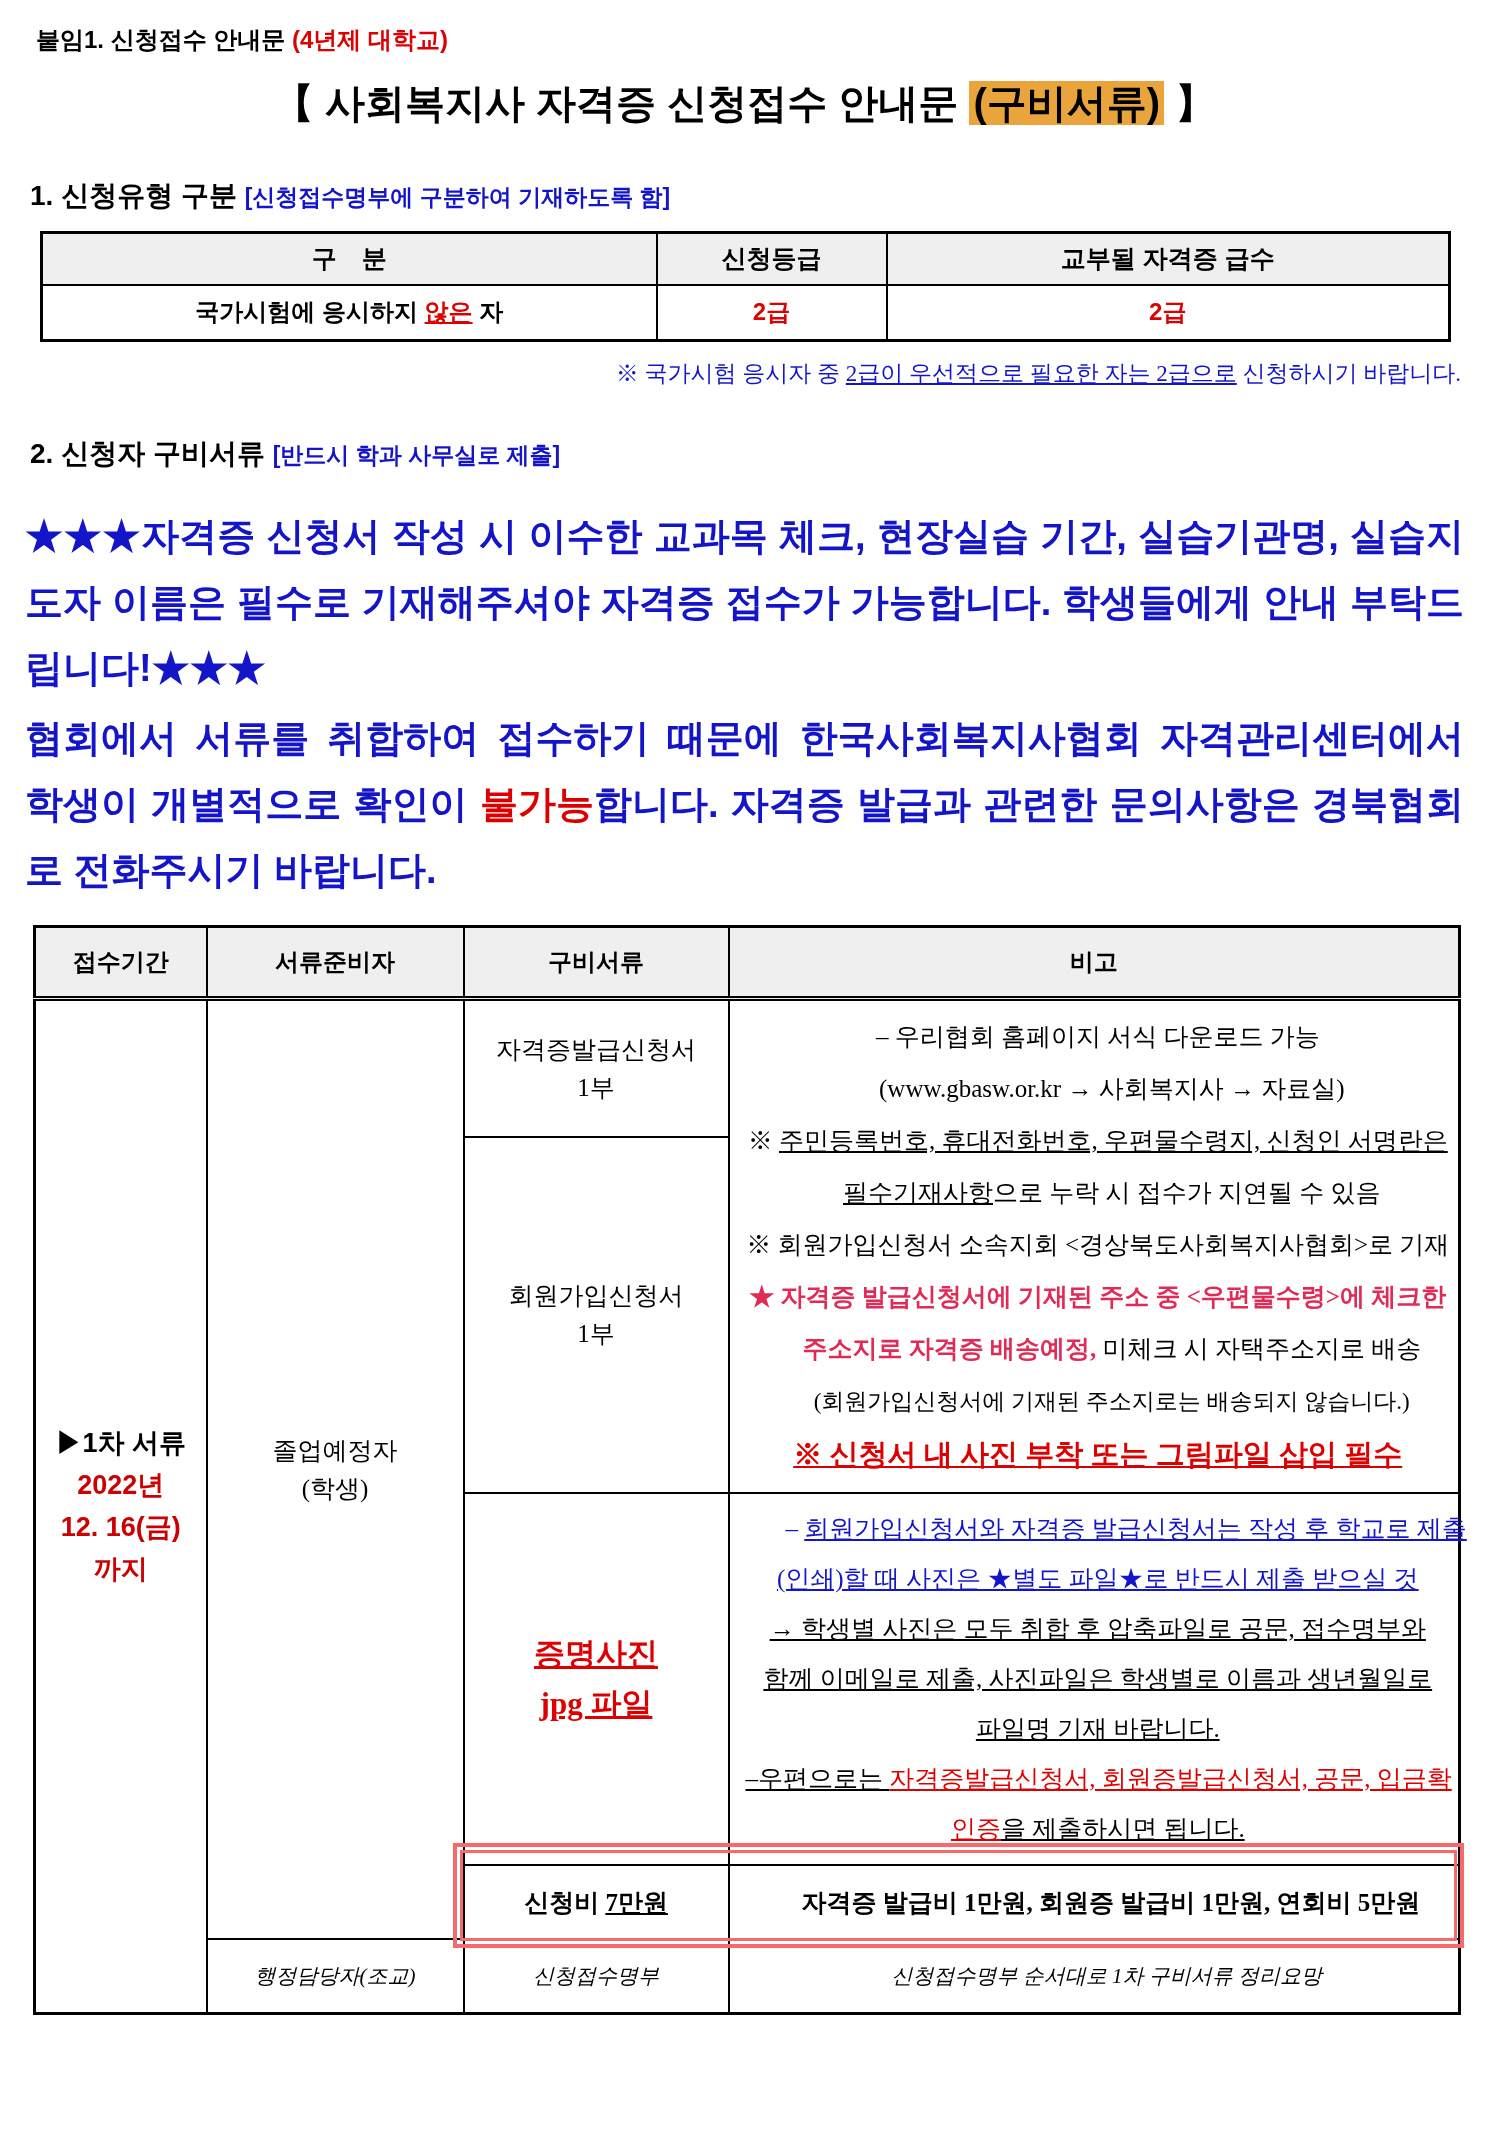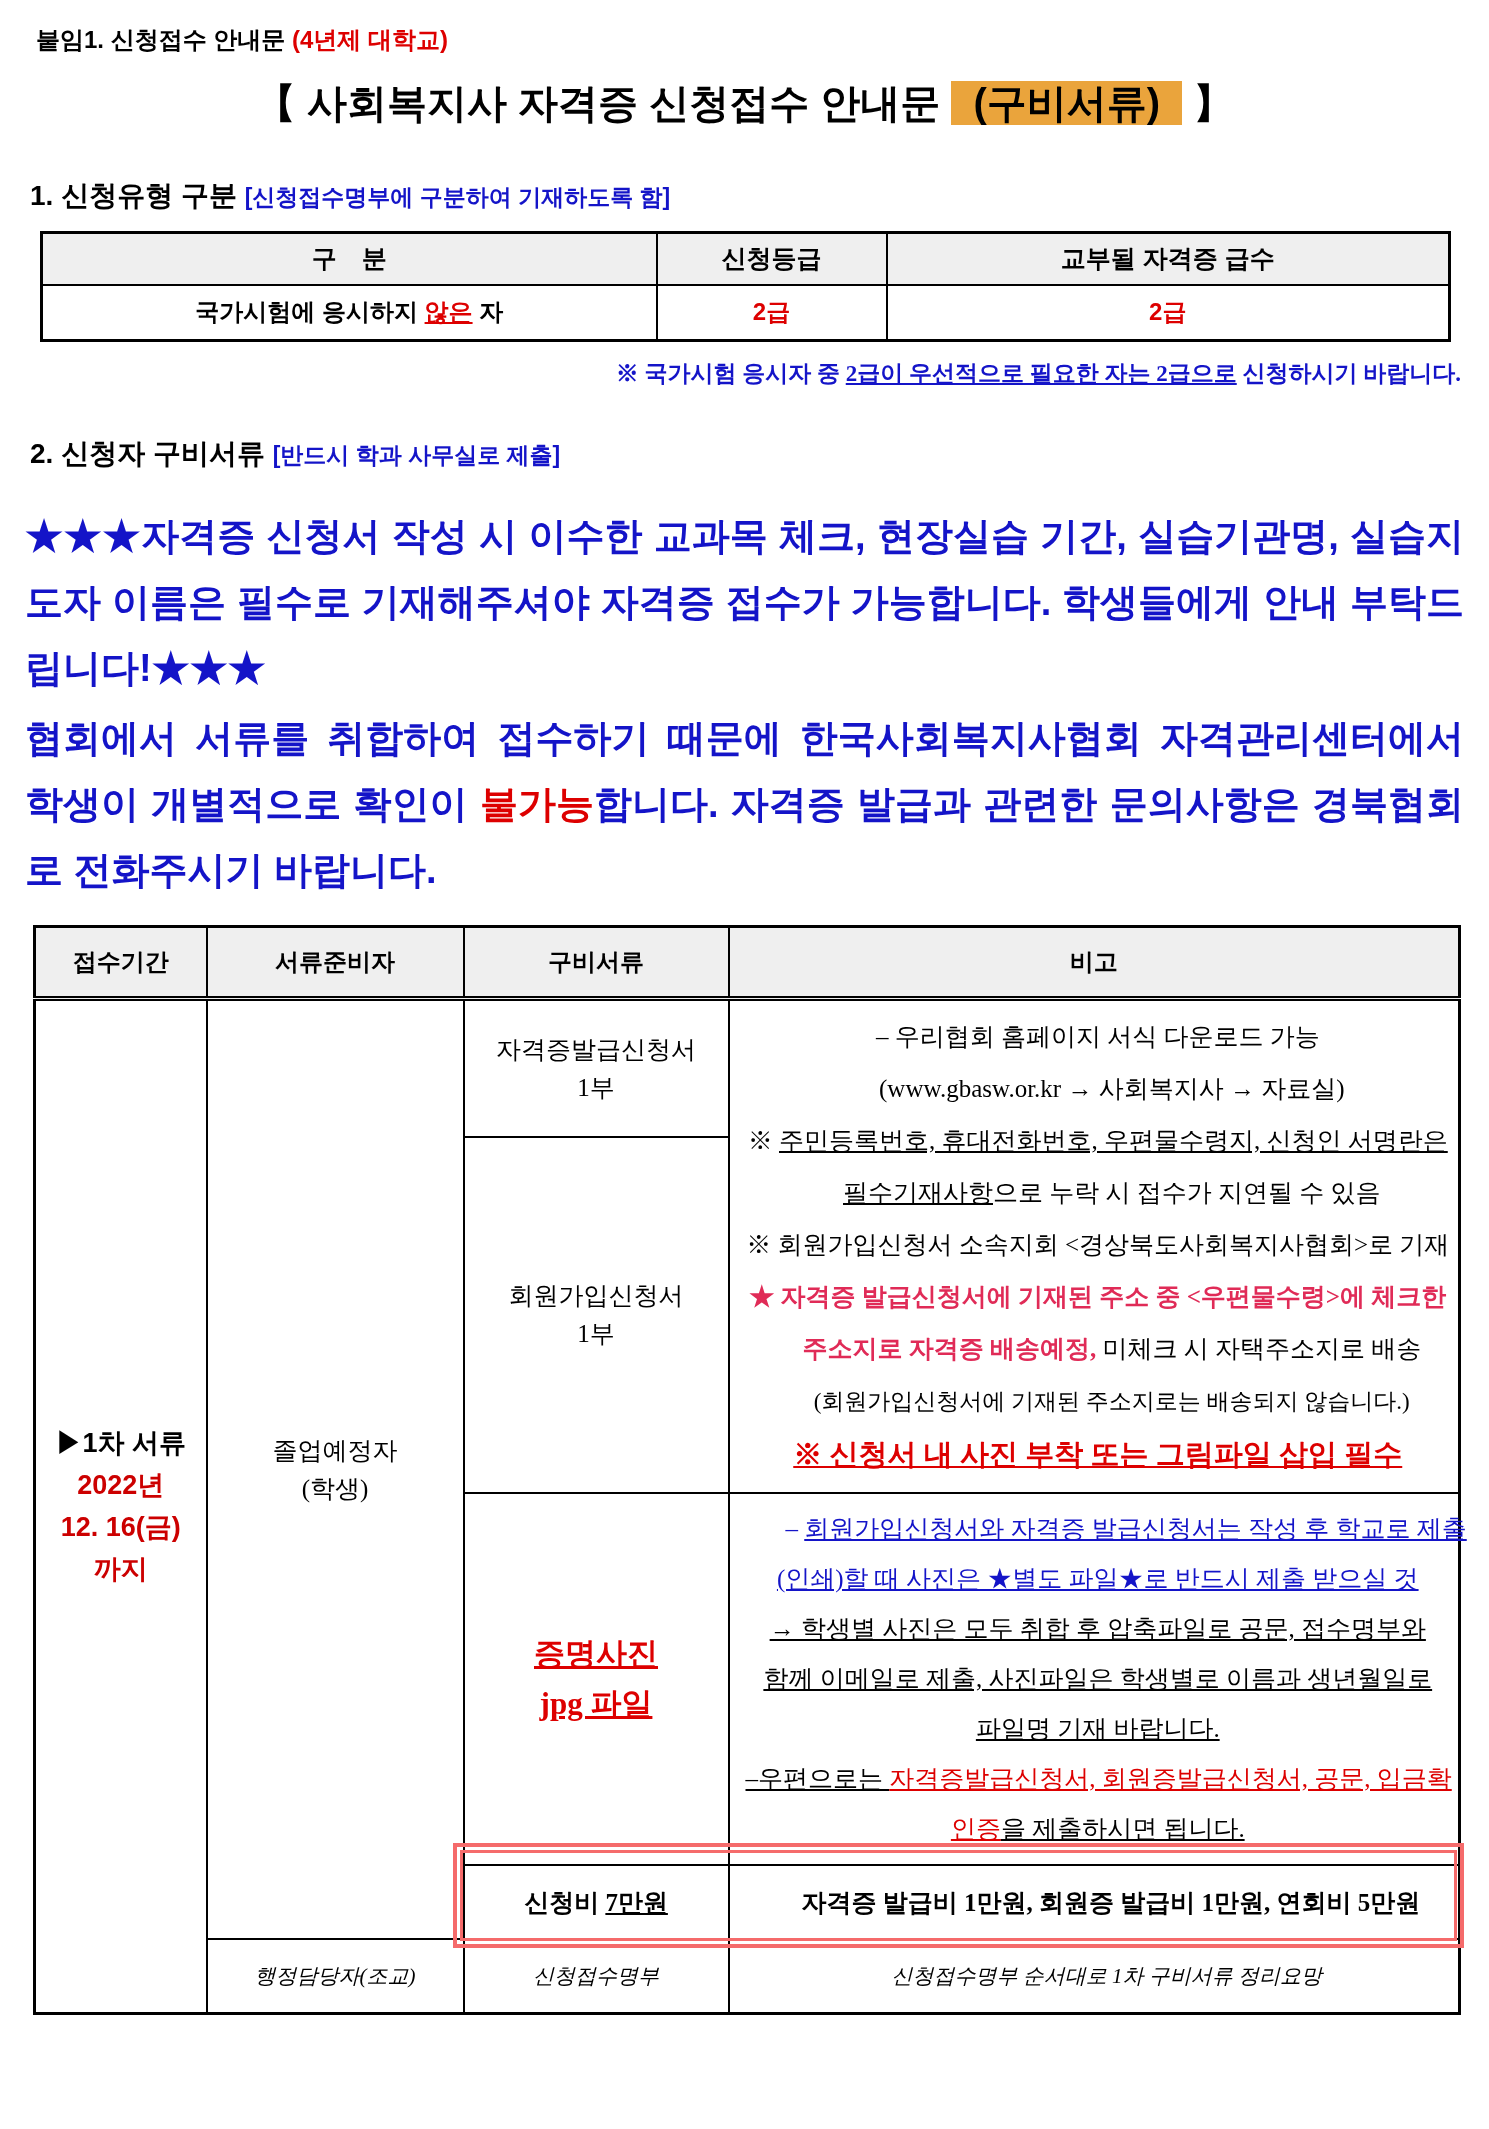--- a/index.html
+++ b/index.html
@@ -10,39 +10,39 @@
     color: #000;
   }
   .page { position: relative; width: 1489px; min-height: 2129px; padding-top: 24px; }
 
   
   .seg-red    { color:#dd0000; }
   .seg-blue   { color:#1414c8; }
   .seg-crimson{ color:#e02b57; }
   .seg-u      { text-decoration: underline; }
   .seg-b      { font-weight: bold; }
-  .seg-hl     { background:#eaa43c; padding:0 22px; }
+  .seg-hl     { background:#eaa43c; padding:0 4px; }
   .seg-big    { font-size:29px;margin-top:40px; }
   .seg-sm     { font-size:23px; }
   .seg-brkt   { font-size:23px; }
 
   .attach { margin-left:36px; font-family:"Liberation Sans",sans-serif; font-weight:bold; font-size:24px; }
   .title  { margin-top:20px; text-align:center; font-family:"Liberation Sans",sans-serif; font-weight:bold; font-size:40px; }
 
   .sec-h { margin:46px 0 0 30px; font-family:"Liberation Sans",sans-serif; font-weight:bold; font-size:28px; }
 
   
   .t1 { margin:16px 0 0 40px; width:1408px; border-collapse:collapse; border:3px solid #000; table-layout:fixed; }
   .t1 th, .t1 td { border:2px solid #000; text-align:center; vertical-align:middle;
                    font-family:"Liberation Sans",sans-serif; font-size:24px; font-weight:bold; }
   .t1 th { background:#efefef; height:52px; font-size:25px; }
   .t1 td { height:56px; }
   .t1 td.dashed { border-left:2px dashed #777; }
 
-  .t1-note { margin:16px 28px 0 0; text-align:right; font-weight:bold; font-size:23px; color:#1414c8; }
+  .t1-note { margin:16px 28px 0 0; text-align:right; font-weight:normal; font-size:23px; color:#1414c8; }
 
   .big-para { margin:30px 25px 0 25px; font-family:"Liberation Sans",sans-serif; font-weight:bold;
               font-size:38px; line-height:66px; color:#1414c8; text-align:justify; }
   .big-para + .big-para { margin-top:4px; }
 
   
   .t2-wrap { position:relative; margin:22px 0 0 33px; width:1425px; }
   .t2 { width:1425px; border-collapse:collapse; border:3px solid #000; table-layout:fixed; }
   .t2 th, .t2 td { border:2px solid #000; vertical-align:middle; }
   .t2 th { background:#efefef; height:72px; text-align:center;

